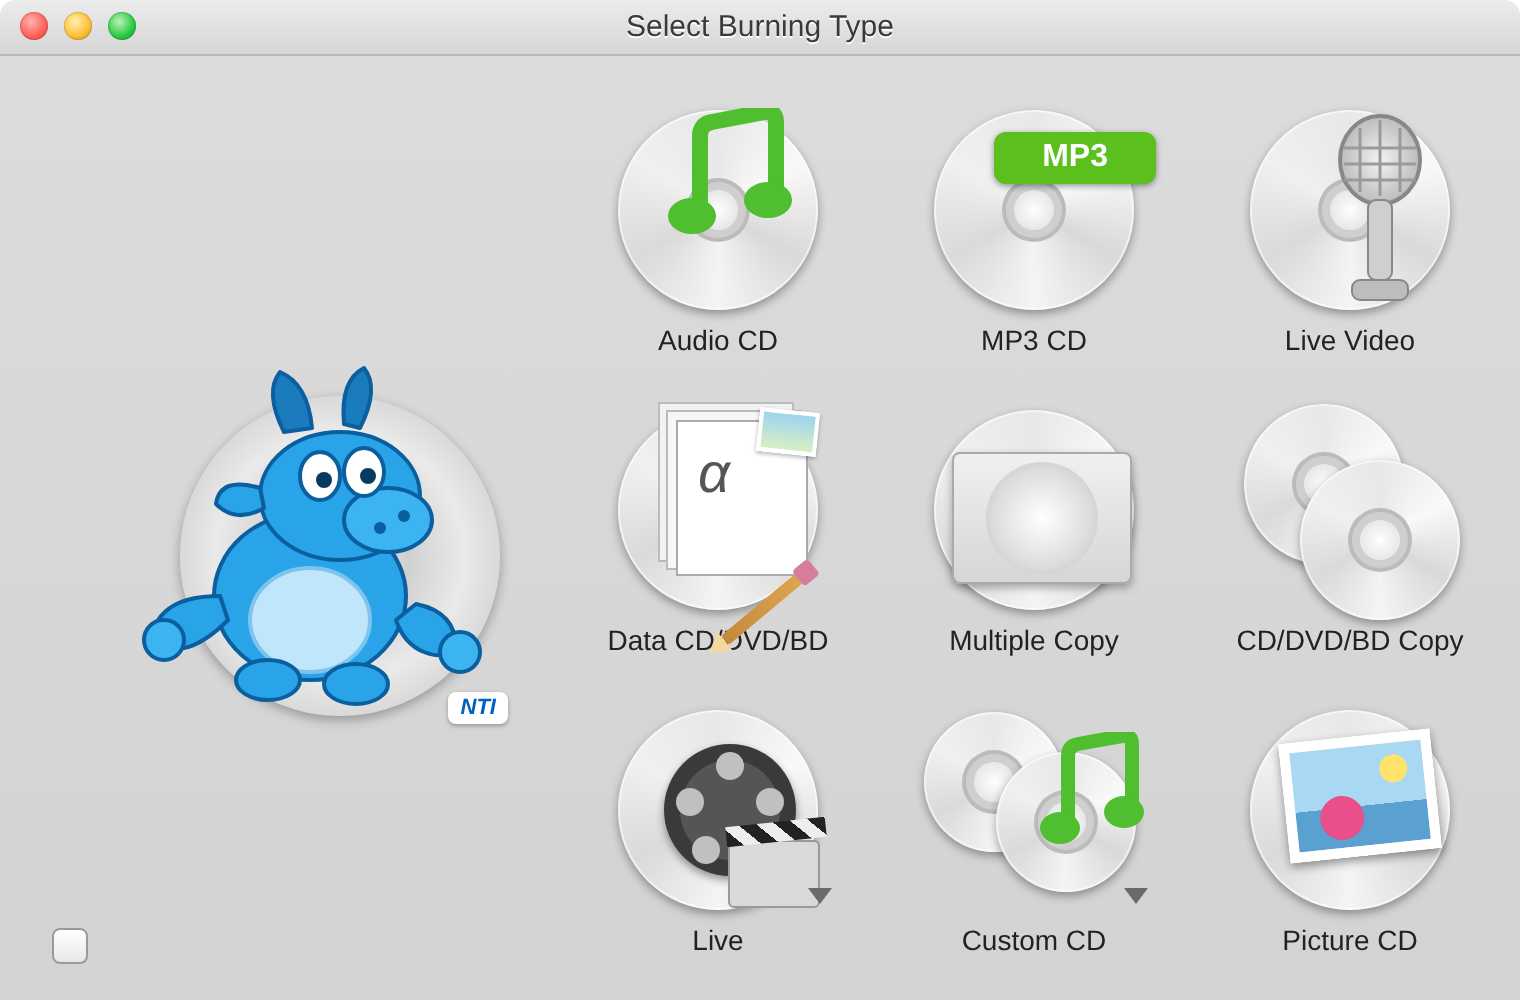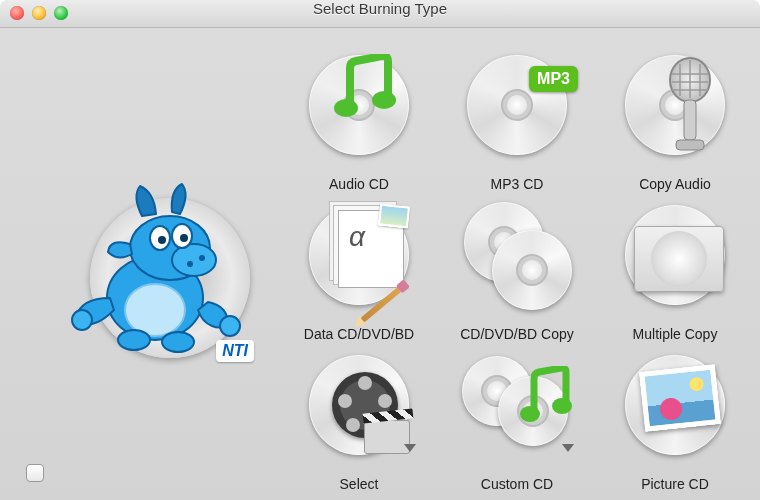--- a/index.html
+++ b/index.html
@@ -9,21 +9,21 @@
     background: linear-gradient(#e4e4e4, #d8d8d8 40px, #d8d8d8);
     border-radius: 8px;
     position: relative;
   }
   .titlebar {
     height: 28px;
     background: linear-gradient(#ececec, #d6d6d6);
     border-bottom: 1px solid #b9b9b9;
     border-radius: 8px 8px 0 0;
     display: flex;
-    align-items: flex-start;
+    align-items: center;
     position: relative;
   }
   .traffic {
     display: flex; gap: 8px;
     position: absolute; left: 10px; top: 6px;
   }
   .tl { width: 14px; height: 14px; border-radius: 50%; box-shadow: inset 0 0 1px rgba(0,0,0,.4); }
   .tl.close { background: radial-gradient(circle at 40% 35%, #ffb4ad, #ff5f57 60%, #bf403a); }
   .tl.min   { background: radial-gradient(circle at 40% 35%, #fff0b6, #ffbd2e 60%, #b9841e); }
   .tl.zoom  { background: radial-gradient(circle at 40% 35%, #bdf0b7, #28c940 60%, #1f8f2e); }
@@ -52,21 +52,21 @@
   }
   .disc-bg::after {
     content:""; position:absolute; left:50%; top:50%; width:28px; height:28px;
     border-radius:50%; background:#fff; transform:translate(-50%,-50%);
     box-shadow: 0 0 0 6px #d9d9d9, 0 0 0 8px #bbb;
   }
   .dragon { position:absolute; left:0; top:10px; }
   .nti-badge {
     position:absolute; right:6px; bottom:6px;
     background:#fff; border-radius:4px; padding:2px 6px;
-    font-size:16px; font-weight:bold; font-style:italic; color:#0060c0;
+    font-size:11px; font-weight:bold; font-style:italic; color:#0060c0;
     box-shadow:0 1px 2px rgba(0,0,0,.3);
   }
 
   .checkbox-row {
     position: absolute; left: 26px; bottom: 18px;
     display: flex; align-items: center; gap: 8px;
     font-size: 15px; color: #222;
   }
   .checkbox {
     width: 18px; height: 18px; border-radius: 4px;
@@ -87,21 +87,21 @@
   }
   .opt {
     display: flex; flex-direction: column; align-items: center;
     cursor: pointer;
     position: relative;
   }
   .opt .icon {
     width: 110px; height: 110px; position: relative;
   }
   .opt .caption {
-    margin-top: 16px;
+    margin-top: 2px;
     font-size: 14px; color: #222;
     text-align: center;
     white-space: nowrap;
   }
   .chev {
     position: absolute; right: -2px; bottom: 8px;
     width: 0; height: 0;
     border-left: 6px solid transparent;
     border-right: 6px solid transparent;
     border-top: 8px solid #6a6a6a;
@@ -126,21 +126,21 @@
   }
   .cd.sm { width:80px; height:80px; }
   .cd.sm2 { width:70px; height:70px; }
 
   
   .ov { position:absolute; }
   .note { left:28px; top:4px; }
   .mp3badge {
     right:-6px; top:16px; background:#5bbf1e;
     color:#fff; font-weight:bold; font-size:16px;
-    padding:4px 8px; border-radius:6px;
+    padding:4px 24px; border-radius:6px;
     box-shadow:0 1px 3px rgba(0,0,0,.4);
   }
   .mic { right:8px; top:6px; }
   .paperstack {
     left:34px; top:10px; width:66px; height:78px;
     background:#fff; border:1px solid #aaa;
     box-shadow: -4px -4px 0 #f7f7f7, -4px -4px 0 1px #bbb,
                 -8px -8px 0 #f2f2f2, -8px -8px 0 1px #bbb;
   }
   .paperstack .alpha {
@@ -301,67 +301,67 @@
                 <radialGradient id="mg">
                   <stop offset="0" stop-color="#f2f2f2"></stop>
                   <stop offset="1" stop-color="#bcbcbc"></stop>
                 </radialGradient>
               </defs>
             <path d="M14 18 h36 M14 26 h36 M14 34 h36 M22 8 v32 M32 4 v38 M42 8 v32" stroke="#9a9a9a" stroke-width="1.5"></path>
             <rect x="26" y="44" width="12" height="40" rx="4" fill="#cfcfcf" stroke="#888"></rect>
             <rect x="18" y="84" width="28" height="10" rx="4" fill="#bdbdbd" stroke="#888"></rect>
           </svg>
         </div>
-        <div class="caption">Copy Audio</div>
+        <div class="caption">Live Video</div>
       </div>
 
       <div class="opt">
         <div class="icon">
           <div class="cd"></div>
           <div class="ov paperstack">
             <span class="alpha">α</span>
             <div class="photo"></div>
           </div>
           <div class="pencil"></div>
         </div>
         <div class="caption">Data CD/DVD/BD</div>
       </div>
 
       <div class="opt">
         <div class="icon">
+          <div class="cd"></div>
+          <div class="ov tray"></div>
+        </div>
+        <div class="caption">Multiple Copy</div>
+      </div>
+
+      <div class="opt">
+        <div class="icon">
           <div class="cd sm" style="left:2px; top:2px;"></div>
           <div class="cd sm" style="left:30px; top:30px;"></div>
         </div>
         <div class="caption">CD/DVD/BD Copy</div>
-      </div>
-
-      <div class="opt">
-        <div class="icon">
-          <div class="cd"></div>
-          <div class="ov tray"></div>
-        </div>
-        <div class="caption">Multiple Copy</div>
       </div>
 
       <div class="opt">
         <div class="icon">
           <div class="cd"></div>
           <div class="ov reel">
             <div class="holes">
               <div class="h h1"></div>
                 <div class="h h2"></div>
                 <div class="h h3"></div>
                 <div class="h h4"></div>
                 <div class="h h5"></div>
             </div>
           </div>
           <div class="clapper"></div>
           <div class="chev"></div>
         </div>
-        <div class="caption">Select</div>
+        <div class="caption">Live</div>
       </div>
 
       <div class="opt">
         <div class="icon">
           <div class="cd sm2" style="left:0; top:6px;"></div>
           <div class="cd sm2" style="left:36px; top:26px;"></div>
           <svg class="ov custom-note" width="56" height="62" viewBox="0 0 56 62">
             <path d="M16 44 V12 q0 -5 5 -6 l22 -4 q5 -1 5 4 v30" fill="none" stroke="#4fbf2f" stroke-width="7" stroke-linecap="round"></path>
             <ellipse cx="12" cy="48" rx="10" ry="8" fill="#4fbf2f"></ellipse>
             <ellipse cx="44" cy="40" rx="10" ry="8" fill="#4fbf2f"></ellipse>

